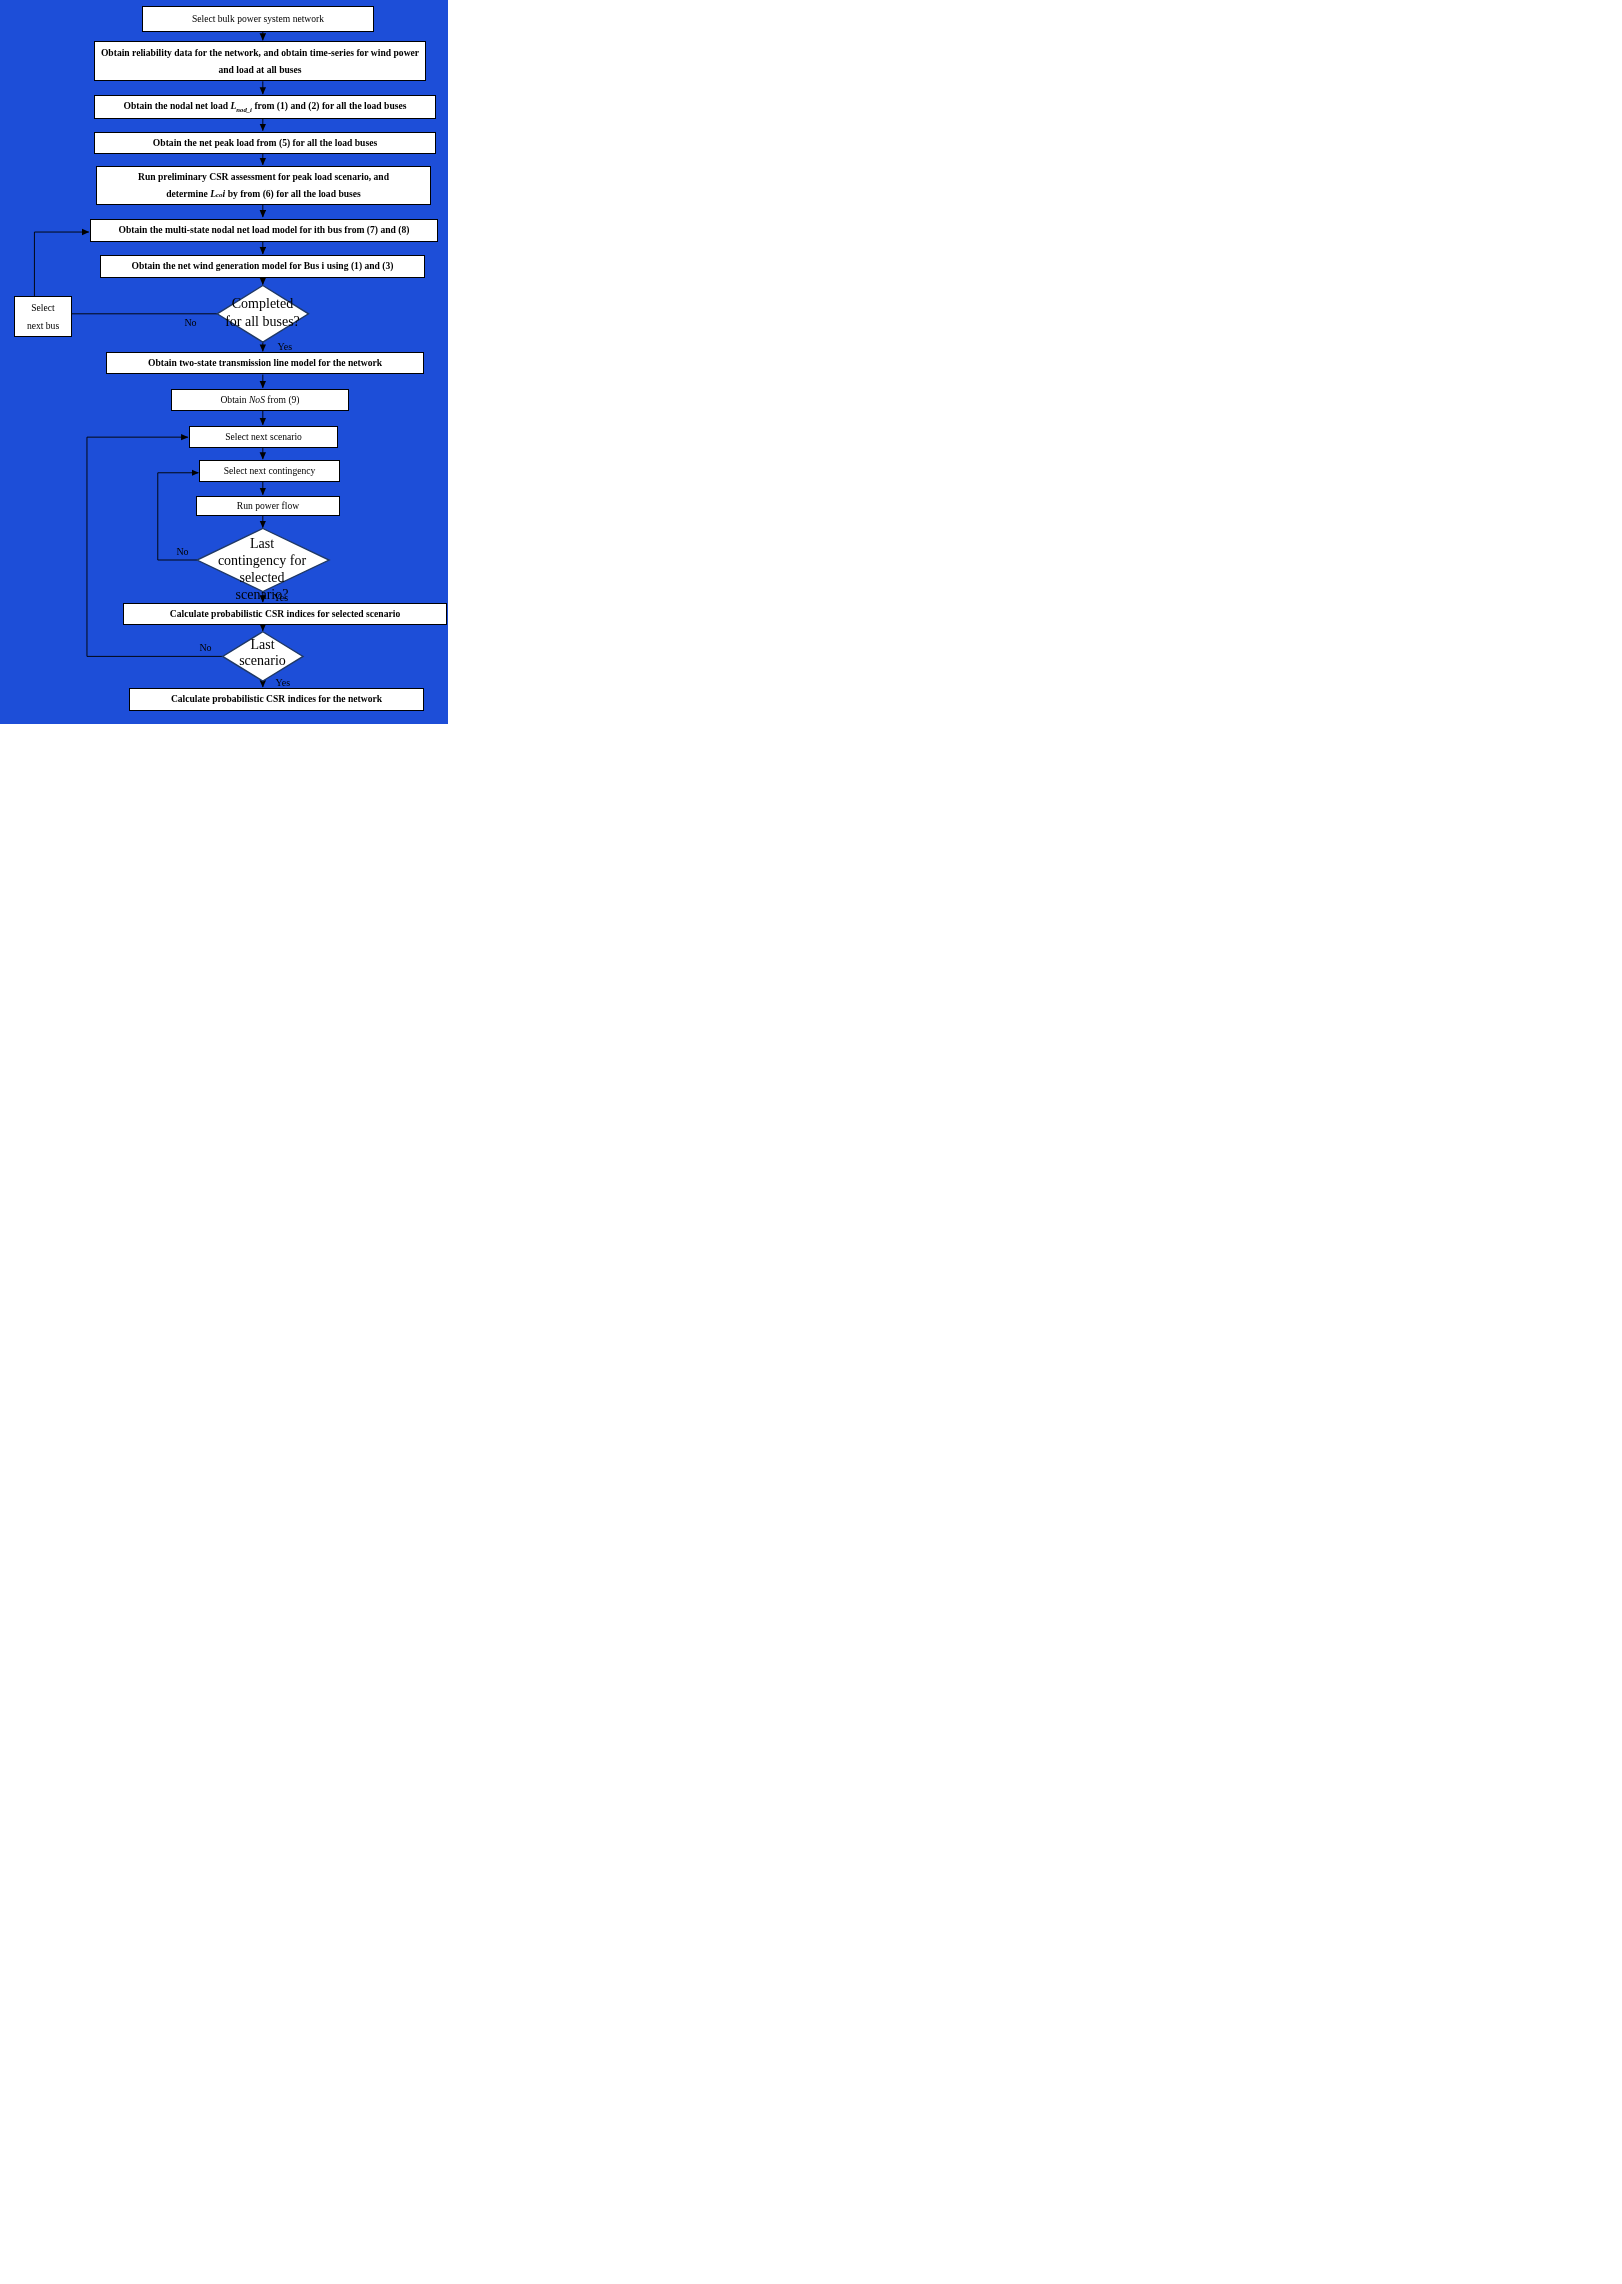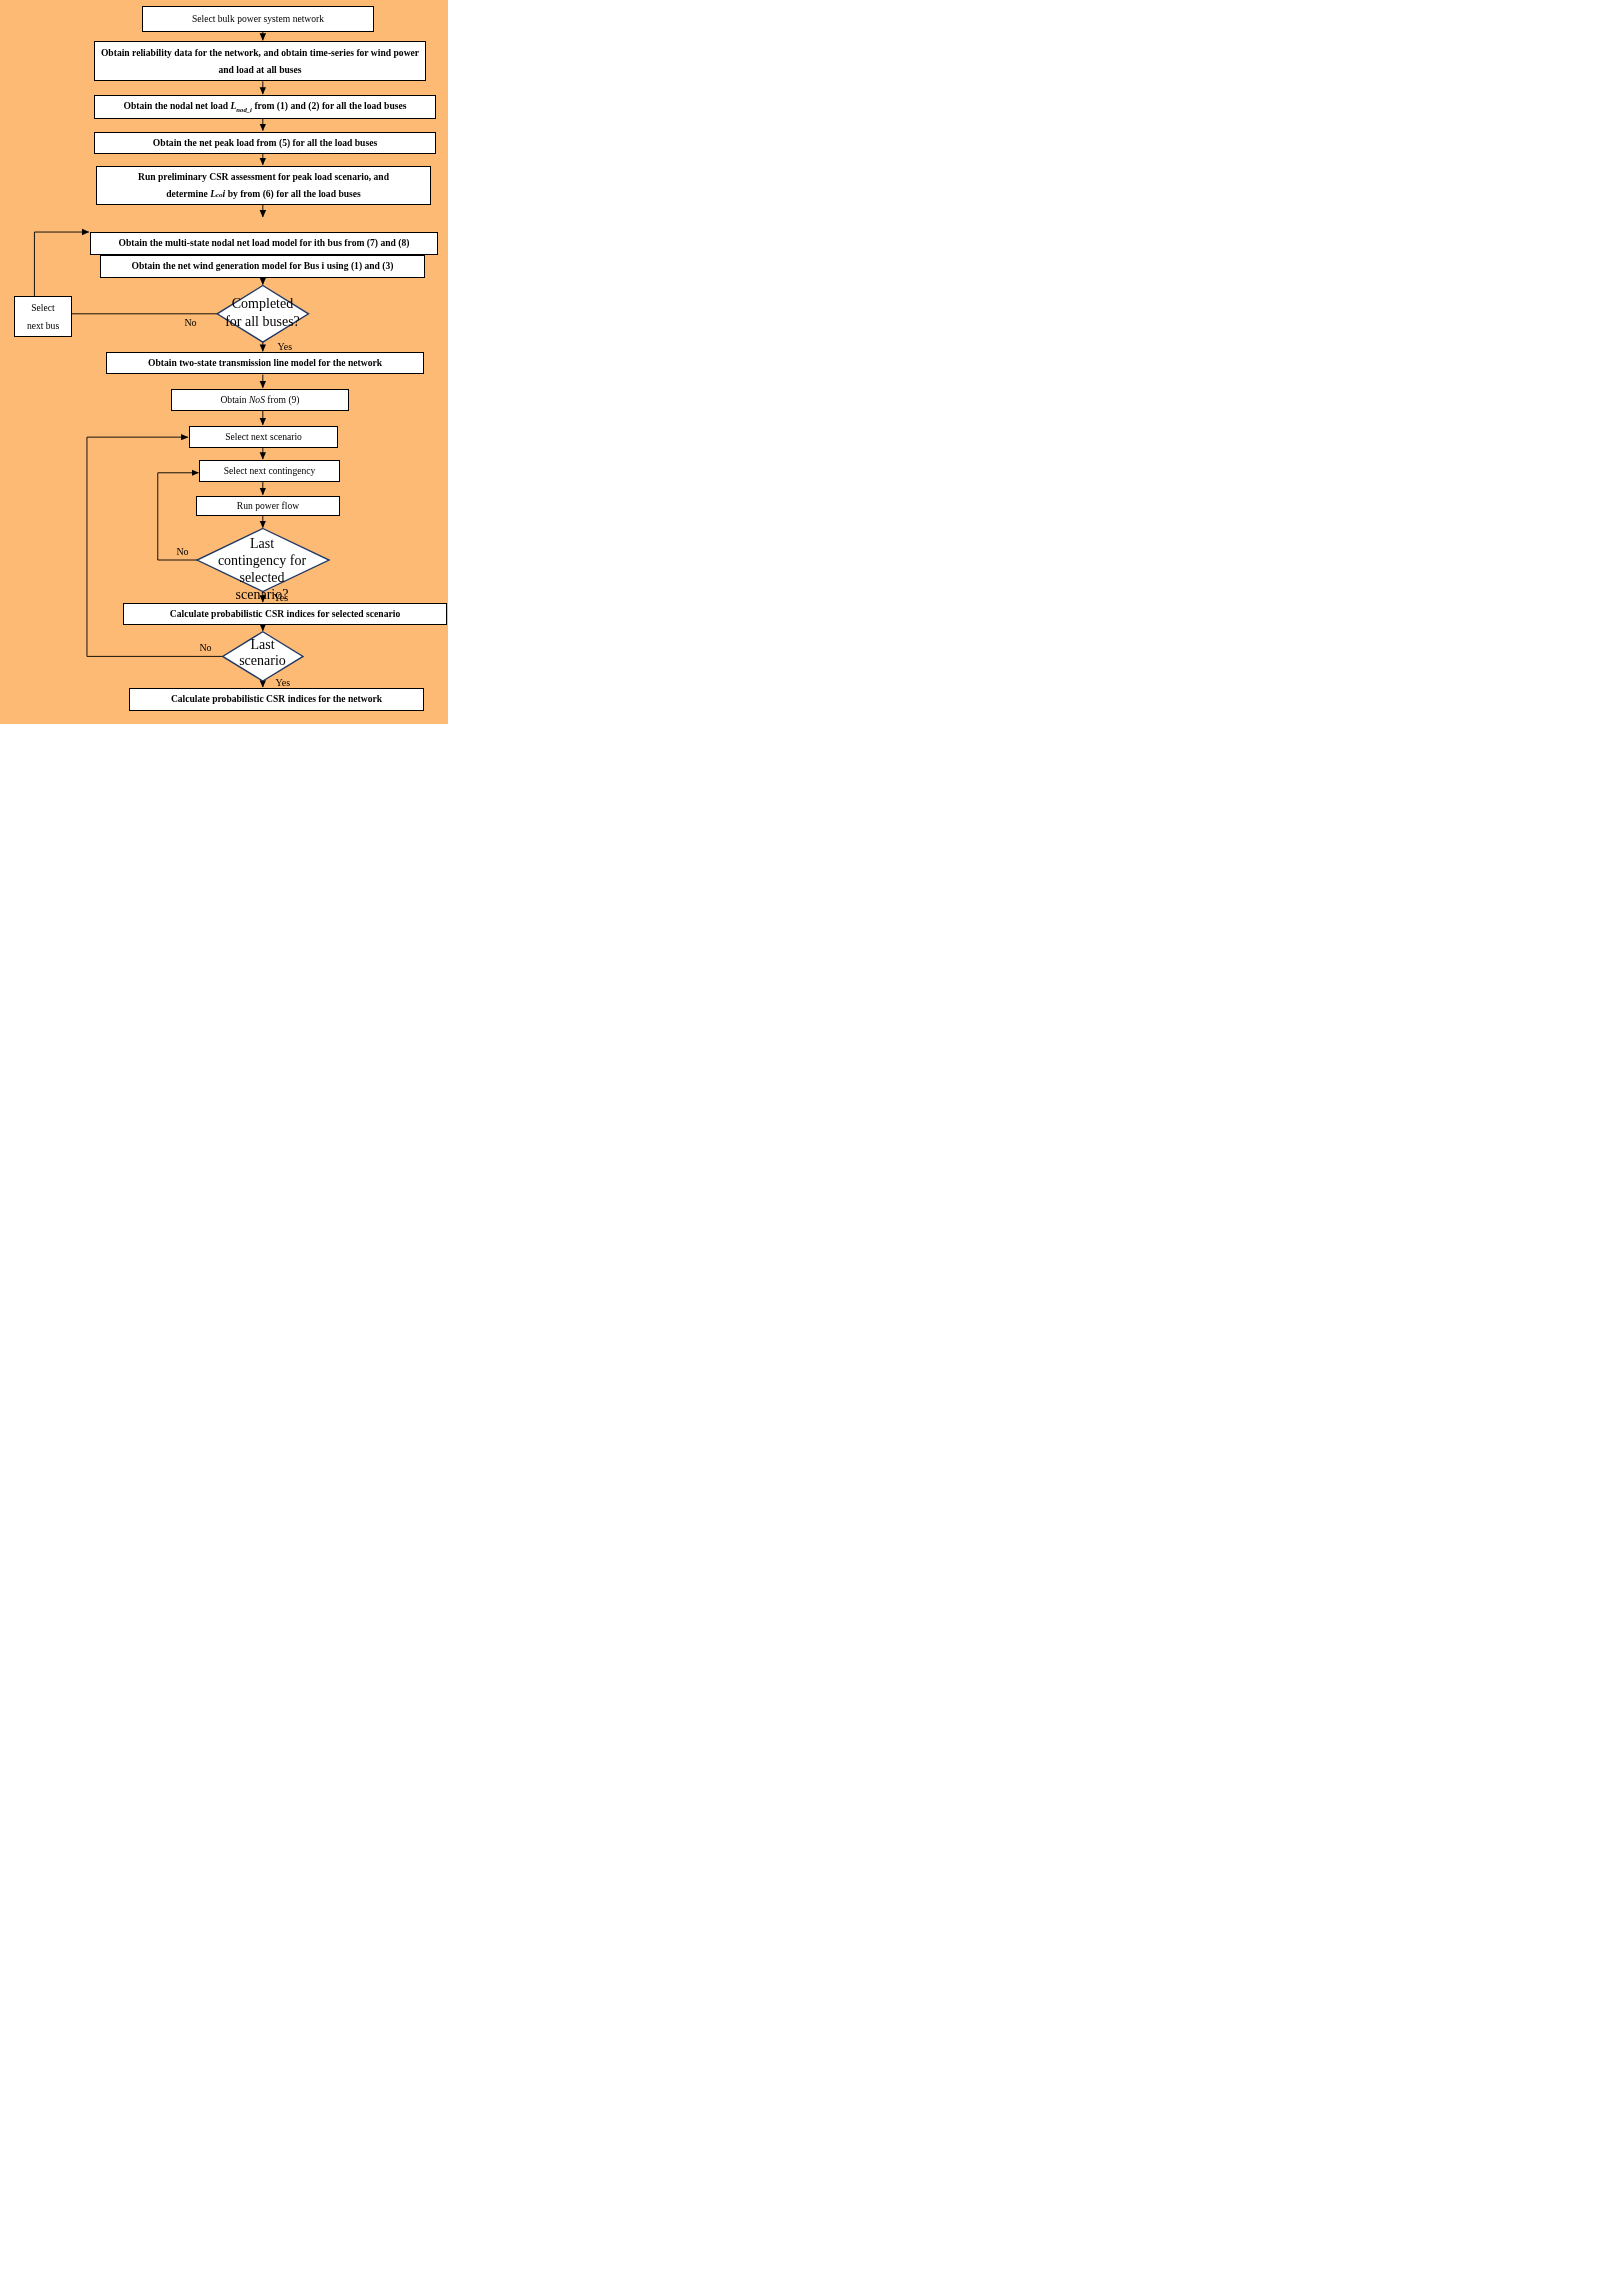--- a/index.html
+++ b/index.html
@@ -1,19 +1,19 @@
 <!DOCTYPE html>
 <html style="font-size:7.3px"><head>
 <meta charset="utf-8">
 <style>
   html,body{margin:0;padding:0;background:#ffffff;}
   .canvas{
     position:relative;
     width:448px;height:724px;
-    background:#fdba74;
+    background:#1d4ed8;
     font-family:"Liberation Serif","DejaVu Serif",serif;
     color:#000;
   }
   .wires{position:absolute;left:0;top:0;}
   .wire{stroke:#000;stroke-width:2;fill:none;}
   .decision{stroke:#1f3864;stroke-width:3;fill:#ffffff;}
   .node{
     position:absolute;box-sizing:border-box;
     border:0.9px solid #000;background:#ffffff;
     display:flex;flex-direction:column;align-items:center;justify-content:center;
@@ -88,21 +88,21 @@
 
   <div class="node thick" style="left:94px;top:132px;width:342px;height:22px">
     <span>Obtain the net peak load from (5) for all the load buses</span>
   </div>
 
   <div class="node thick" style="left:96px;top:166px;width:335px;height:39px">
     <div class="line">Run preliminary CSR assessment for peak load scenario, and</div>
     <div class="line"><span>determine </span><i>L</i><i class="smallvar">co</i><i>i</i><span> by from (6) for all the load buses</span></div>
   </div>
 
-  <div class="node thick" style="left:90px;top:232px;width:348px;height:23px">
+  <div class="node thick" style="left:90px;top:219px;width:348px;height:23px">
     <span>Obtain the multi-state nodal net load model for ith bus from (7) and (8)</span>
   </div>
 
   <div class="node thick" style="left:100px;top:255px;width:325px;height:23px">
     <span>Obtain the net wind generation model for Bus i using (1) and (3)</span>
   </div>
 
   <div class="node snb" style="left:14px;top:296px;width:58px;height:41px">
     <div class="line">Select</div>
     <div class="line">next bus</div>

